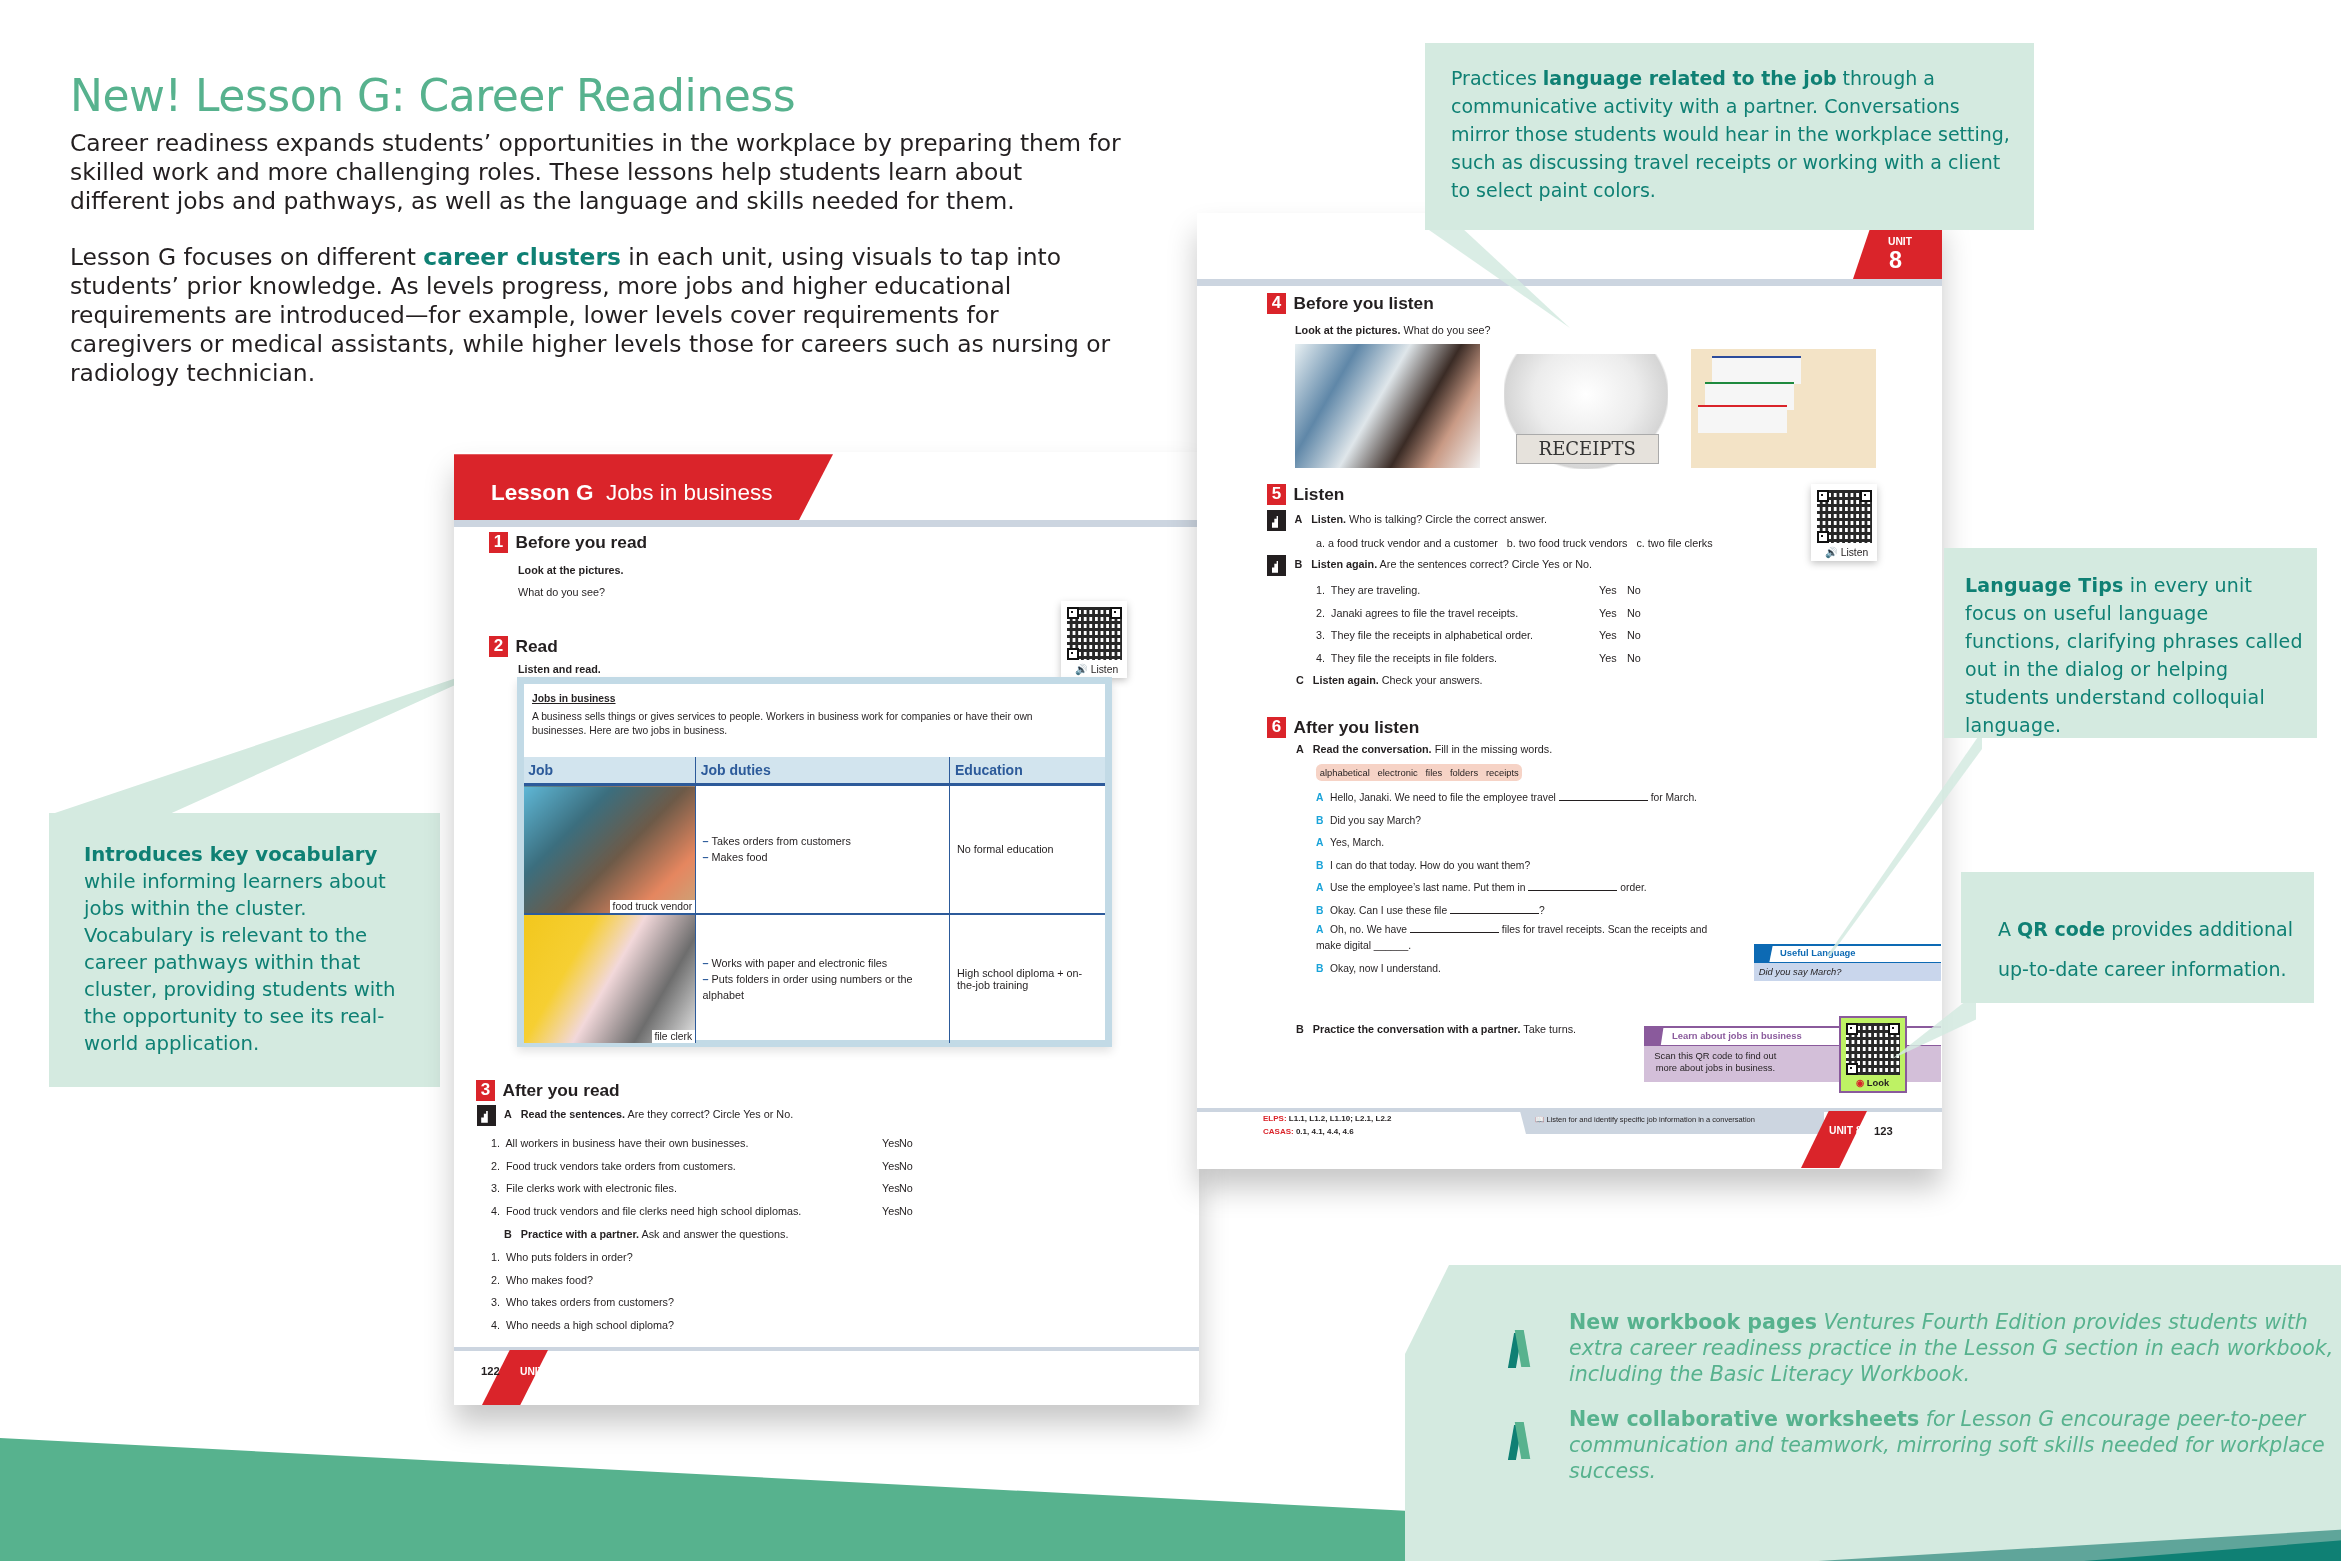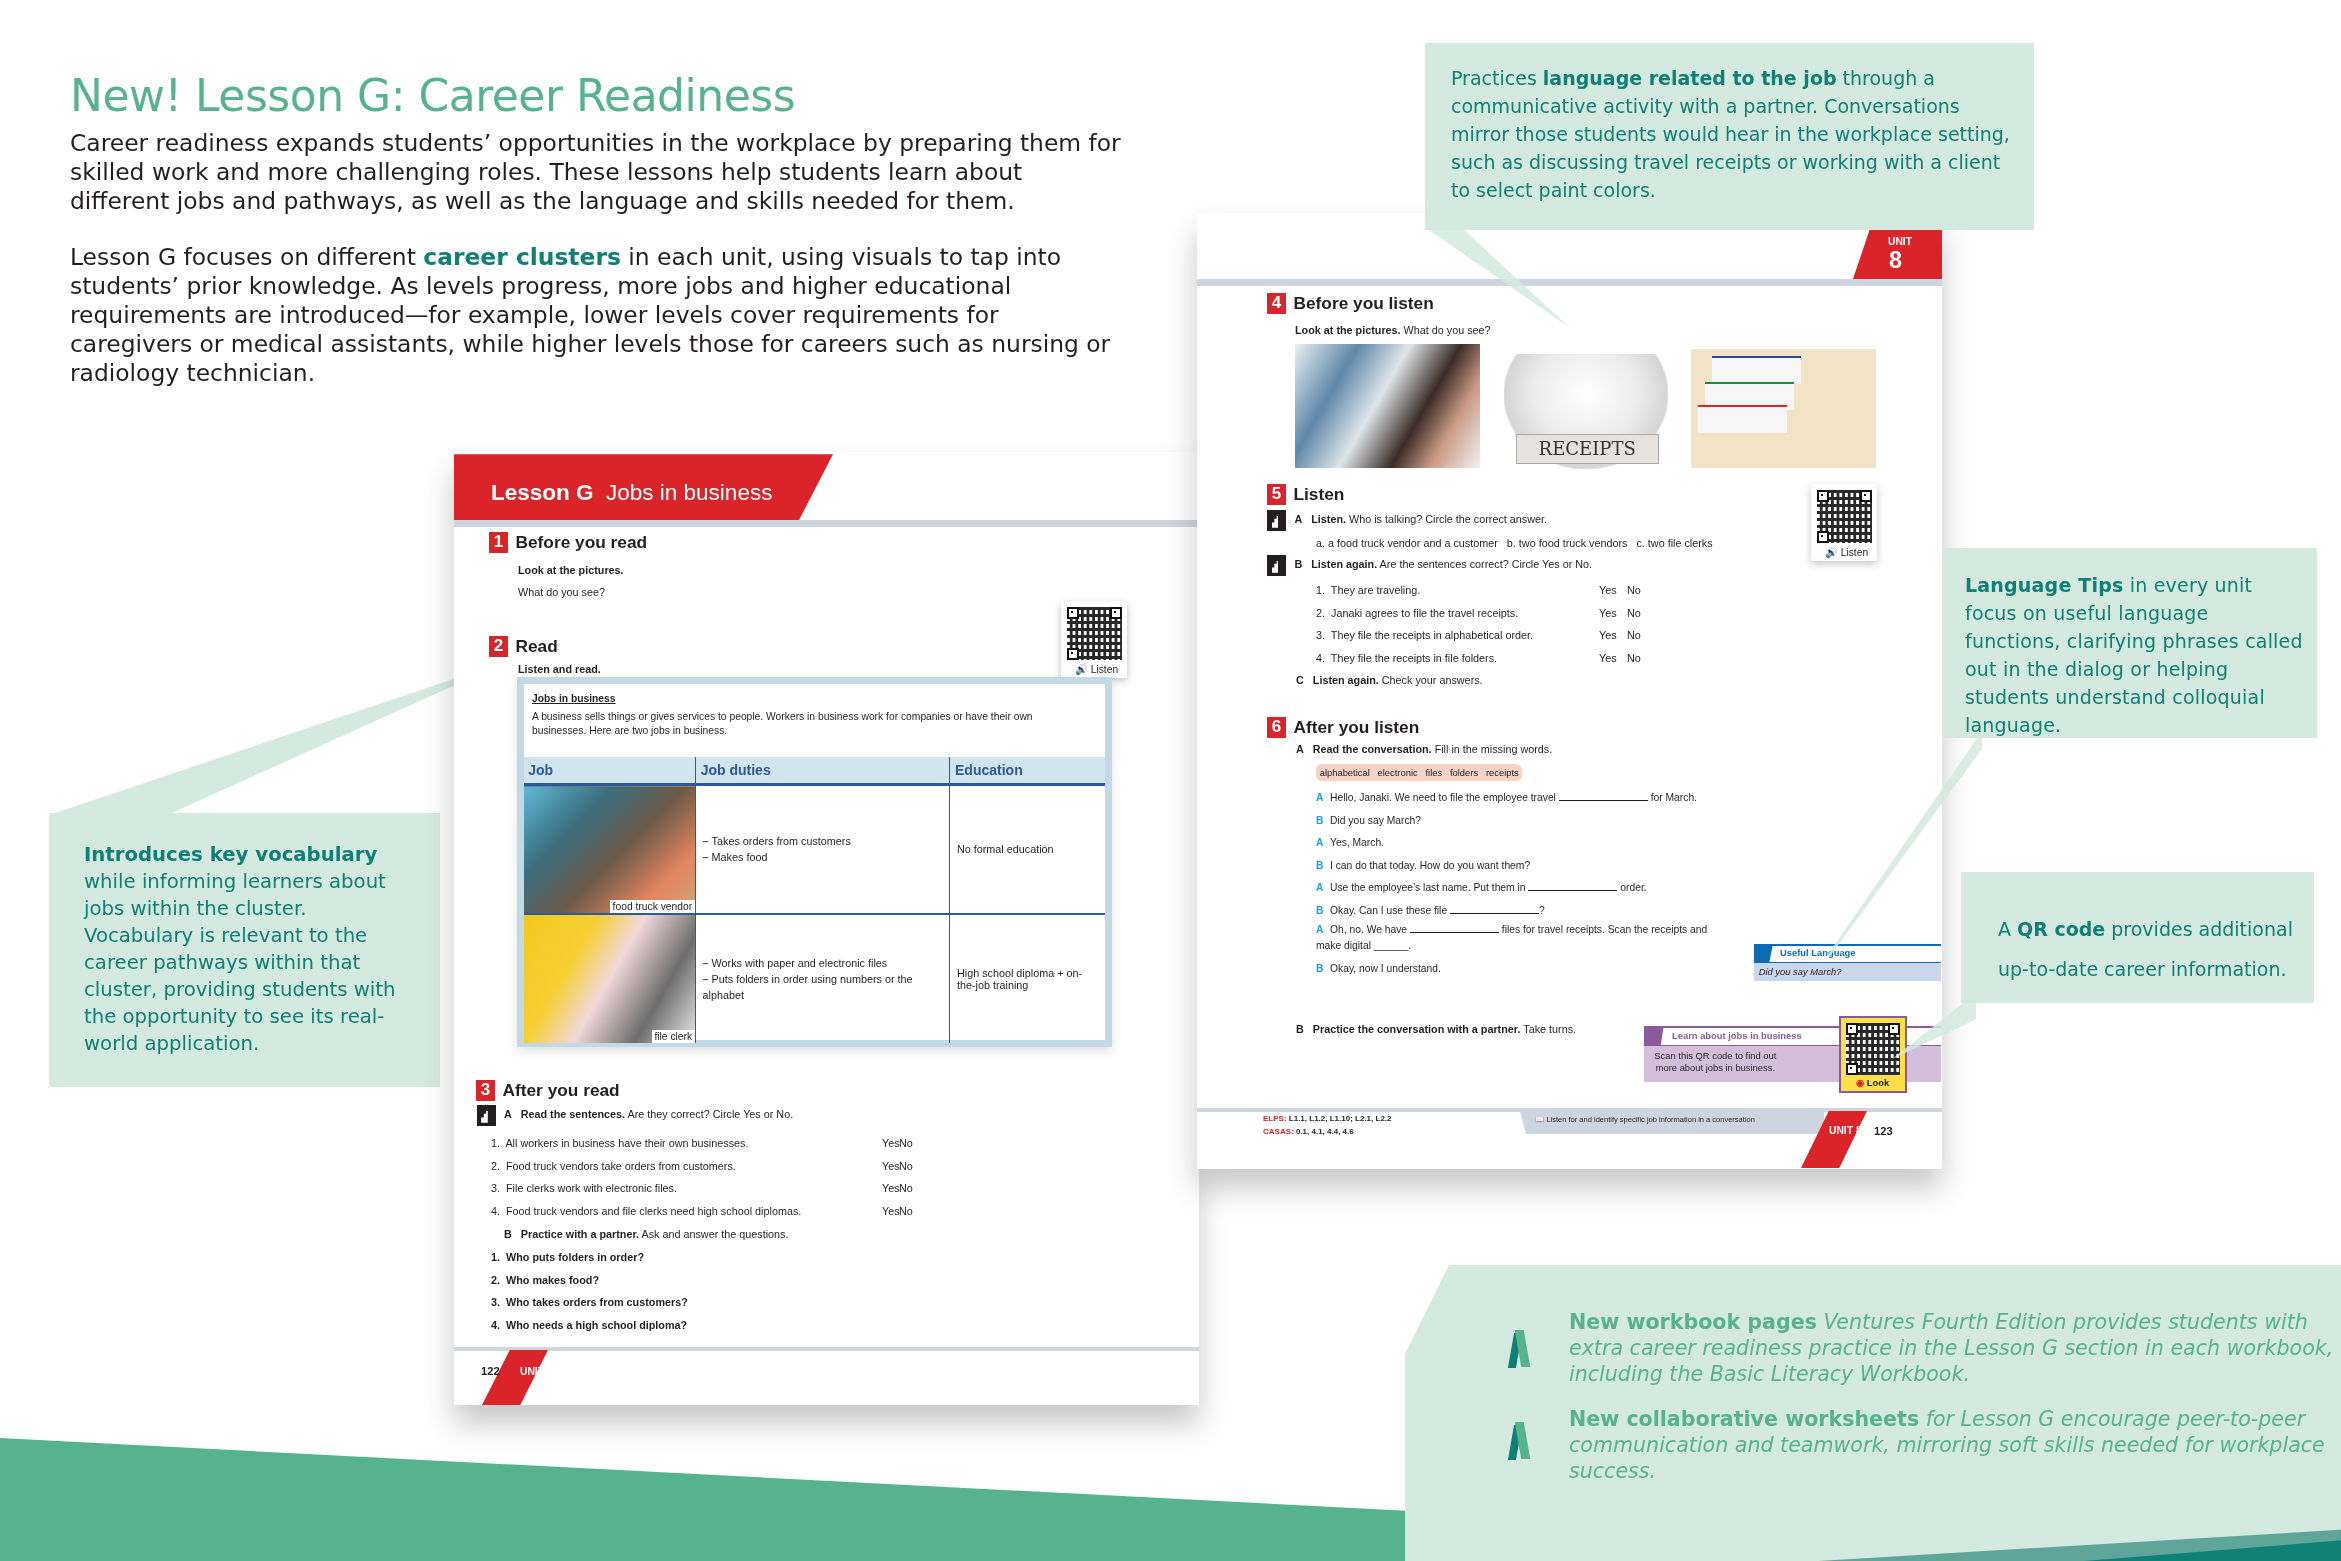--- a/index.html
+++ b/index.html
@@ -123,21 +123,21 @@
 
   <div class="abs" style="left:22px;top:628px;"><span class="sec-num">3</span><span class="sec-title">After you read</span></div>
   <div class="abs sm" style="left:22.5px;top:653px;white-space:nowrap;"><span class="stair"></span><b>A</b>&nbsp;&nbsp; <b>Read the sentences.</b> <span>Are they correct? Circle Yes or No.</span></div>
   <div class="abs" style="left:37px;top:684px;width:422px;">
     <div class="sm" style="position:relative;height:22.5px;"><span>1.</span>&nbsp; <span>All workers in business have their own businesses.</span><span class="abs" style="left:391px;">Yes</span><span class="abs" style="left:408px;">No</span></div>
     <div class="sm" style="position:relative;height:22.5px;"><span>2.</span>&nbsp; <span>Food truck vendors take orders from customers.</span><span class="abs" style="left:391px;">Yes</span><span class="abs" style="left:408px;">No</span></div>
     <div class="sm" style="position:relative;height:22.5px;"><span>3.</span>&nbsp; <span>File clerks work with electronic files.</span><span class="abs" style="left:391px;">Yes</span><span class="abs" style="left:408px;">No</span></div>
     <div class="sm" style="position:relative;height:22.5px;"><span>4.</span>&nbsp; <span>Food truck vendors and file clerks need high school diplomas.</span><span class="abs" style="left:391px;">Yes</span><span class="abs" style="left:408px;">No</span></div>
   </div>
   <div class="abs sm" style="left:50px;top:775px;white-space:nowrap;"><b>B</b>&nbsp;&nbsp; <b>Practice with a partner.</b> <span>Ask and answer the questions.</span></div>
-  <div class="abs" style="left:37px;top:798px;font-weight:bold;">
+  <div class="abs" style="left:37px;top:798px;">
     <div class="sm" style="height:22.5px;"><span>1.</span>&nbsp; <span>Who puts folders in order?</span></div>
     <div class="sm" style="height:22.5px;"><span>2.</span>&nbsp; <span>Who makes food?</span></div>
     <div class="sm" style="height:22.5px;"><span>3.</span>&nbsp; <span>Who takes orders from customers?</span></div>
     <div class="sm" style="height:22.5px;"><span>4.</span>&nbsp; <span>Who needs a high school diploma?</span></div>
   </div>
   <div class="rule" style="left:0;top:895px;width:745px;height:3.7px;"></div>
   <div class="abs" style="left:28px;top:898px;width:66px;height:55px;background:#da242a;clip-path:polygon(42% 0,100% 0,58% 100%,0 100%);"></div>
   <div class="abs" style="left:27px;top:913px;font-size:11.2px;font-weight:bold;">122</div>
   <div class="abs" style="left:66px;top:914px;font-size:10.3px;font-weight:bold;color:#fff;">UNIT 8</div>
 </div>
@@ -204,21 +204,21 @@
     <div class="abs" style="left:26px;top:2.8px;font-size:9.4px;font-weight:bold;color:#0d6ab4;">Useful Language</div>
     <div class="abs" style="left:0;top:19px;width:187px;height:18px;background:#c9d6ec;font-size:9.4px;line-height:18px;padding-left:4.7px;box-sizing:border-box;font-style:italic;">Did you say March?</div>
   </div>
 
   <div class="abs" style="left:447px;top:813px;width:297px;height:70px;text-align:center;">
     <div class="abs" style="left:0;top:0;width:297px;height:19.7px;border-top:2.3px solid #8a5a9c;border-bottom:1.9px solid #8a5a9c;box-sizing:border-box;background:#fff;"></div>
     <div class="abs" style="left:0;top:0;width:19.7px;height:26px;background:#8a5a9c;clip-path:polygon(0 0,100% 0,80% 100%,0 100%);"></div>
     <div class="abs" style="left:28px;top:3.7px;font-size:9.4px;font-weight:bold;color:#8a5a9c;">Learn about jobs in business</div>
     <div class="abs" style="left:0;top:19.7px;width:297px;height:36px;background:#d3bfd9;font-size:9.4px;line-height:12px;padding:4.7px 159px 0 4.7px;box-sizing:border-box;">Scan this QR code to find out more about jobs in business.</div>
   </div>
-  <div class="abs" style="left:642px;top:803px;width:68px;height:77px;background:#fde047;border:2.3px solid #8a5a9c;box-sizing:border-box;">
+  <div class="abs" style="left:642px;top:803px;width:68px;height:77px;background:#bef264;border:2.3px solid #8a5a9c;box-sizing:border-box;">
     <div class="qr-box" style="position:absolute;left:4.7px;top:4.7px;width:54px;height:52px;background:#fff;overflow:hidden;">
       <div class="pattern"></div>
       <div class="fin" style="left:0;top:0;"></div>
         <div class="fin" style="right:0;top:0;"></div>
         <div class="fin" style="left:0;bottom:0;"></div>
     </div>
     <div class="abs" style="left:15px;top:59px;font-size:9.4px;font-weight:bold;"><span style="color:#da242a;">◉</span> <span>Look</span></div>
   </div>
 
   <div class="rule" style="left:0;top:895px;width:745px;height:3.7px;"></div>

